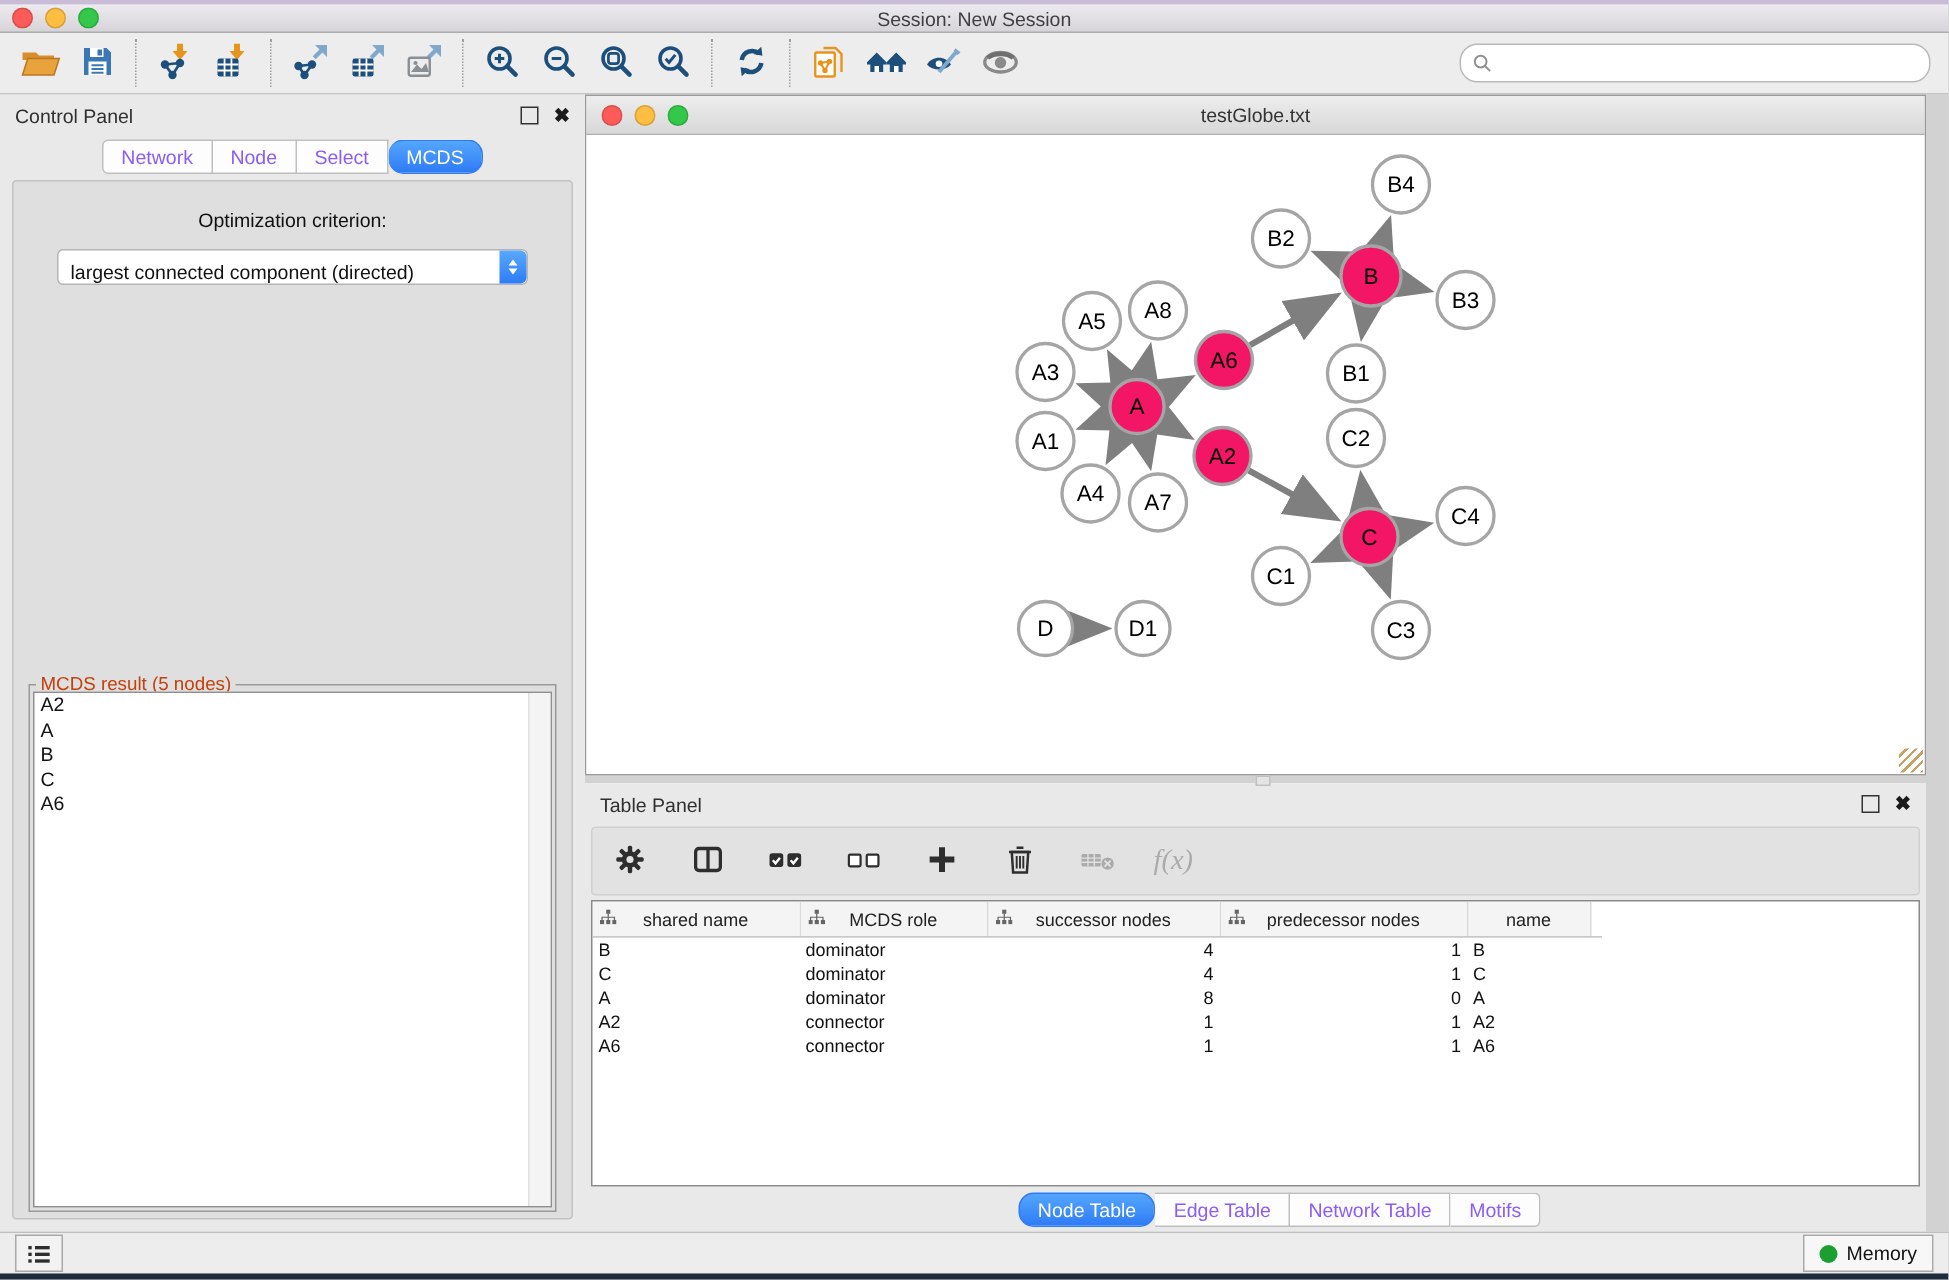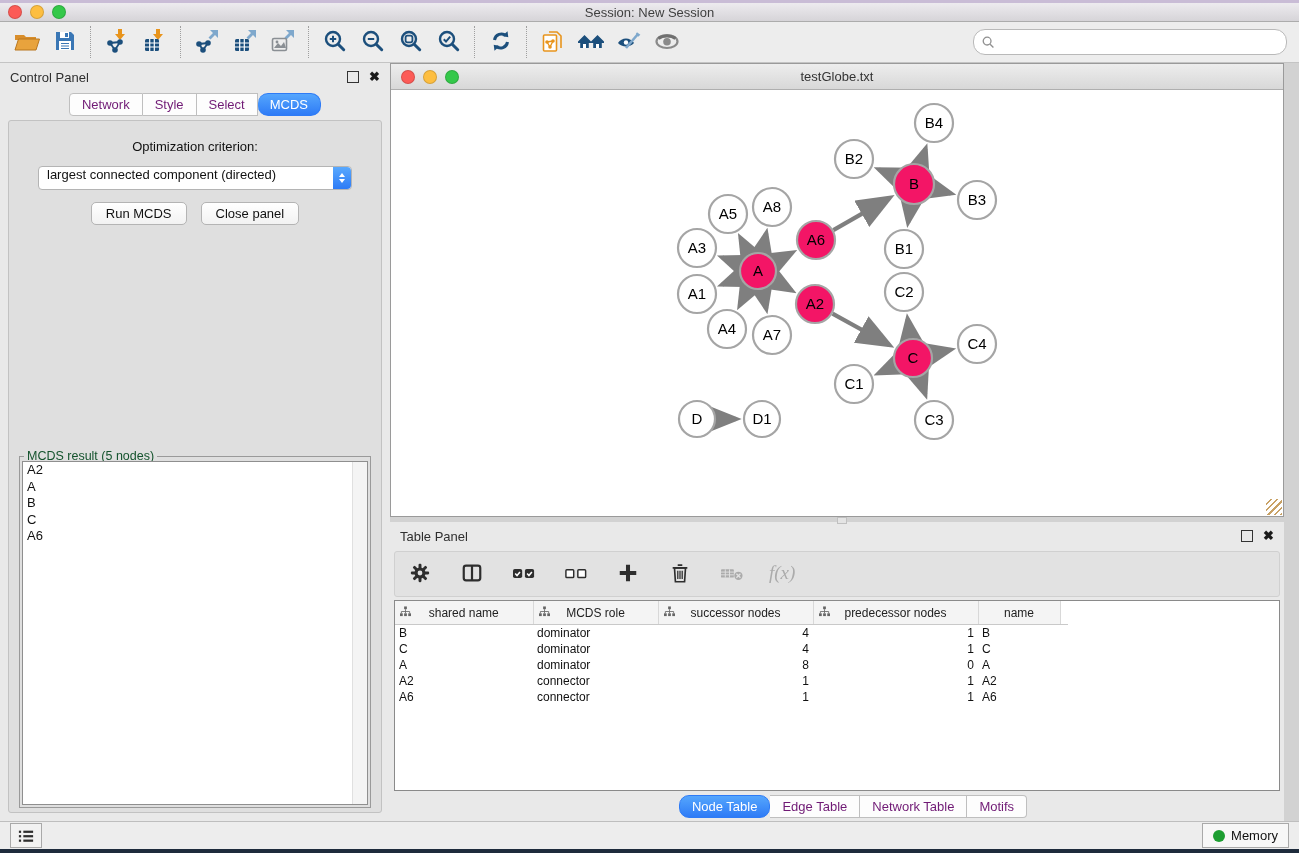--- a/index.html
+++ b/index.html
@@ -28,41 +28,41 @@
   
   .main{position:relative;height:758px;display:flex;background:#D2D2D2;}
 
   
   .control-panel{width:390px;background:#E9E9E9;display:flex;flex-direction:column;position:relative;}
   .panel-header{height:28px;display:flex;align-items:center;padding:0 10px;}
   .panel-header .ptitle{font-size:13px;color:#2F2F2F;flex:1;}
   .float-box{width:10px;height:10px;border:1.5px solid #333;margin-right:10px;}
   .close-x{font-size:13px;color:#1A1A1A;font-weight:bold;line-height:10px;}
   .cp-tabs{display:flex;justify-content:center;margin:2px 0 0 0;}
-  .tab{font-size:13px;padding:3px 12px;background:#FDFDFD;border:1px solid #BFBFBF;border-left:none;color:#701a75;}
+  .tab{font-size:13px;padding:3px 12px;background:#FDFDFD;border:1px solid #BFBFBF;border-left:none;color:#8b5cf6;}
   .tab:first-child{border-left:1px solid #BFBFBF;border-radius:4px 0 0 4px;}
   .tab:last-child{border-radius:0 4px 4px 0;}
   .tab.active{background:linear-gradient(#55A6FD,#2E7BF6);color:#fff;border-color:#2E7BF6;border-radius:10px;}
   .cp-content{flex:1;margin:4px 8px 8px 8px;background:#DFDFDF;border:1px solid #C2C2C2;border-radius:3px;
               display:flex;flex-direction:column;align-items:center;position:relative;}
   .opt-label{font-size:13px;color:#111;margin-top:18px;}
   .mac-select{margin-top:12px;width:312px;height:22px;background:#fff;border:1px solid #B4B4B4;border-radius:4px;
-              display:flex;align-items:flex-start;position:relative;gap:28px;}
+              display:flex;align-items:flex-end;position:relative;gap:28px;}
   .mac-select .sel-text{flex:1;font-size:13px;padding-left:8px;color:#111;white-space:nowrap;}
   .stepper{width:18px;height:22px;background:linear-gradient(#59A9FE,#2D7BF6);border-radius:0 4px 4px 0;
            display:flex;flex-direction:column;align-items:center;justify-content:center;gap:2px;}
   .chev{width:0;height:0;border-left:3.5px solid transparent;border-right:3.5px solid transparent;}
   .chev.up{border-bottom:4px solid #fff;}
   .chev.down{border-top:4px solid #fff;}
   .cp-buttons{margin-top:12px;display:flex;gap:14px;}
   .mac-btn{font-size:13px;color:#111;background:linear-gradient(#FFFFFF,#F2F2F2);border:1px solid #B4B4B4;
            border-radius:5px;padding:3px 14px;height:23px;}
   .result-group{position:absolute;left:10px;right:10px;top:335px;bottom:4px;border:1px solid #9A9A9A;
                 background:transparent;}
-  .result-legend{position:absolute;top:-8px;left:4px;background:#DFDFDF;padding:0 3px;font-size:12.5px;color:#14532d;text-align:center;}
+  .result-legend{position:absolute;top:-8px;left:4px;background:#DFDFDF;padding:0 3px;font-size:12.5px;color:#c2410c;text-align:center;}
   .result-list{position:absolute;left:2px;top:4px;right:2px;bottom:2px;background:#fff;border:1px solid #8F8F8F;
                font-size:13px;color:#111;overflow:hidden;}
   .result-list .row{padding:0 4px;line-height:16.5px;}
   .result-scroll{position:absolute;right:0;top:0;bottom:0;width:14px;background:#F4F4F4;border-left:1px solid #E0E0E0;}
 
   
   .v-gutter-handle{position:absolute;left:392px;top:370px;width:8px;height:8px;background:#CFCFCF;border:1px solid #AFAFAF;}
 
   
   .right-col{width:894px;display:flex;flex-direction:column;position:relative;}
@@ -269,36 +269,32 @@
   <div class="main">
 
     <div class="control-panel">
       <div class="panel-header">
         <span class="ptitle">Control Panel</span>
         <span class="float-box"></span>
         <span class="close-x">✖</span>
       </div>
       <div class="cp-tabs" id="cp-tabs">
           <div class="tab">Network</div>
-          <div class="tab">Style</div>
+          <div class="tab">Node</div>
           <div class="tab">Select</div>
           <div class="tab active">MCDS</div>
         </div>
       <div class="cp-content">
         <div class="opt-label">Optimization criterion:</div>
         <div class="mac-select">
           <span class="sel-text">largest connected component (directed)</span>
           <span class="stepper">
             <span class="chev up"></span>
               <span class="chev down"></span>
           </span>
-        </div>
-        <div class="cp-buttons">
-          <button class="mac-btn">Run MCDS</button>
-          <button class="mac-btn">Close panel</button>
         </div>
         <div class="result-group">
           <span class="result-legend">MCDS result (5 nodes)</span>
           <div class="result-list" id="result-list">
             <div class="row">A2</div>
               <div class="row">A</div>
               <div class="row">B</div>
               <div class="row">C</div>
               <div class="row">A6</div>
               <div class="result-scroll"></div>

